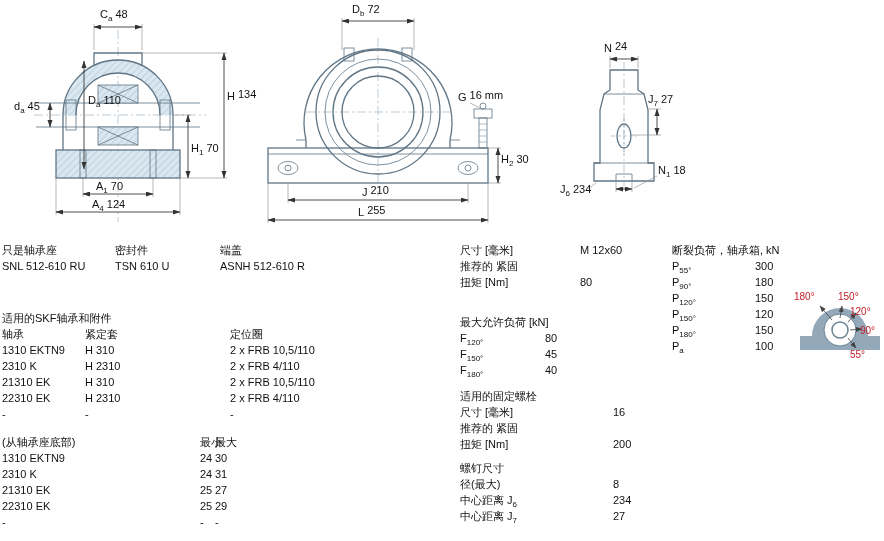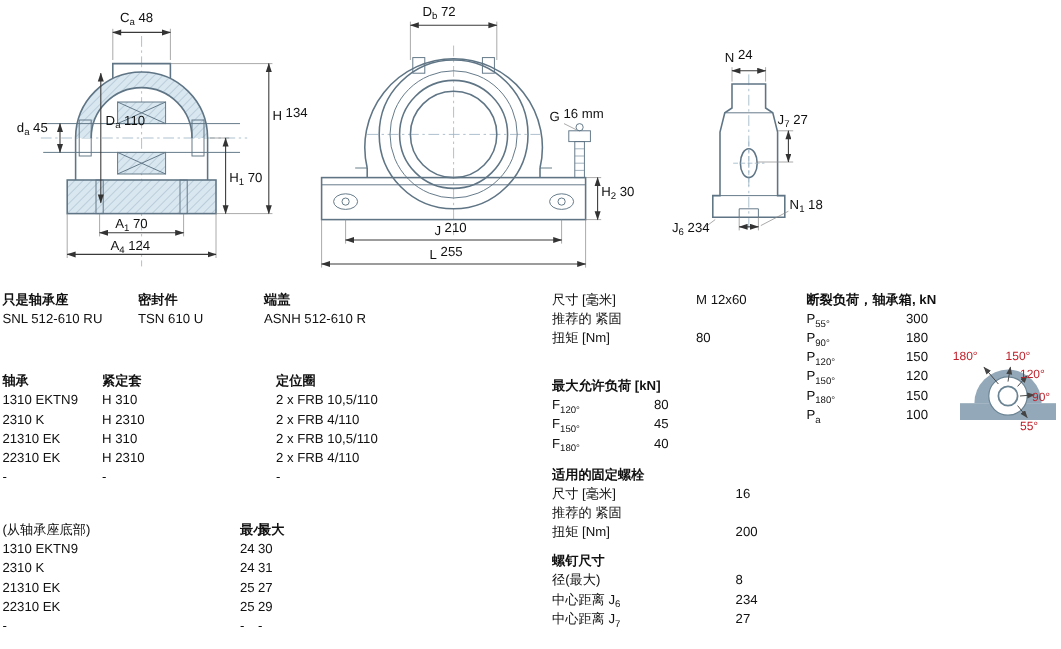--- a/index.html
+++ b/index.html
@@ -2,21 +2,21 @@
 <html><head>
 <meta charset="utf-8">
 <style>
   html,body{margin:0;padding:0;}
   body{
     position:relative;width:884px;height:541px;background:#fff;overflow:hidden;
     font-family:"Liberation Sans","DejaVu Sans",sans-serif;color:#111;
   }
   .abs{position:absolute;}
   .sec{position:absolute;font-size:11px;line-height:16px;white-space:nowrap;}
-  .b{font-weight:bold;}
+  .b{font-weight:normal;}
   .trow{position:relative;height:16px;}
   .c0{position:absolute;left:0;white-space:nowrap;}
   .c1{position:absolute;left:83px;white-space:nowrap;text-align:right;}
   .c2{position:absolute;left:228px;white-space:nowrap;}
   .m0{position:absolute;left:198px;}
   .m1{position:absolute;left:213px;}
   .v120{position:absolute;left:120px;}
   .v85{position:absolute;left:85px;}
   .v153{position:absolute;left:153px;}
   .v83{position:absolute;left:83px;}
@@ -203,20 +203,21 @@
 <div class="sec" style="left:115px;top:242px">
   <div class="b">密封件</div>
   <div>TSN 610 U</div>
 </div>
 <div class="sec" style="left:220px;top:242px">
   <div class="b">端盖</div>
   <div>ASNH 512-610 R</div>
 </div>
 
 <div class="sec" style="left:2px;top:310px;width:420px">
+  <div class="b">适用的SKF轴承和附件</div>
   <div class="trow b">
     <span class="c0">轴承</span>
     <span class="c1">紧定套</span>
     <span class="c2">定位圈</span>
   </div>
   <div class="trow">
     <span class="c0">1310 EKTN9</span>
     <span class="c1">H 310</span>
     <span class="c2">2 x FRB 10,5/110</span>
   </div>

